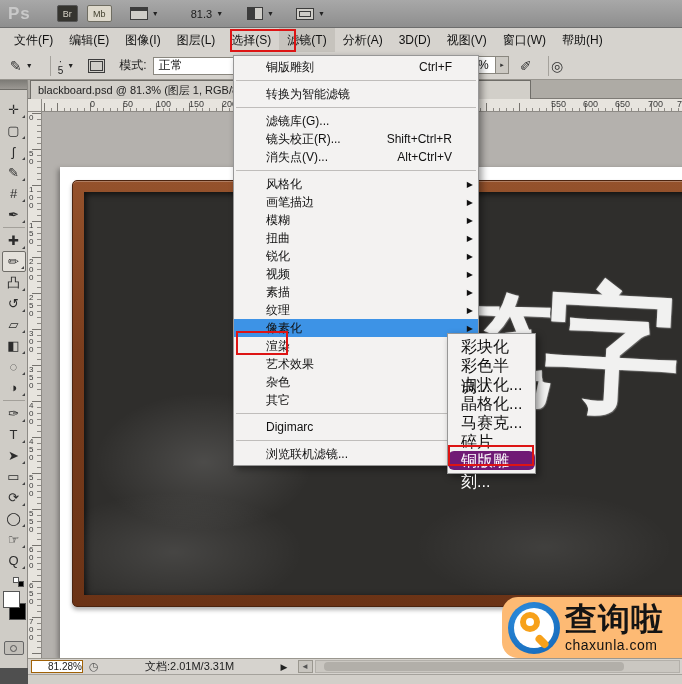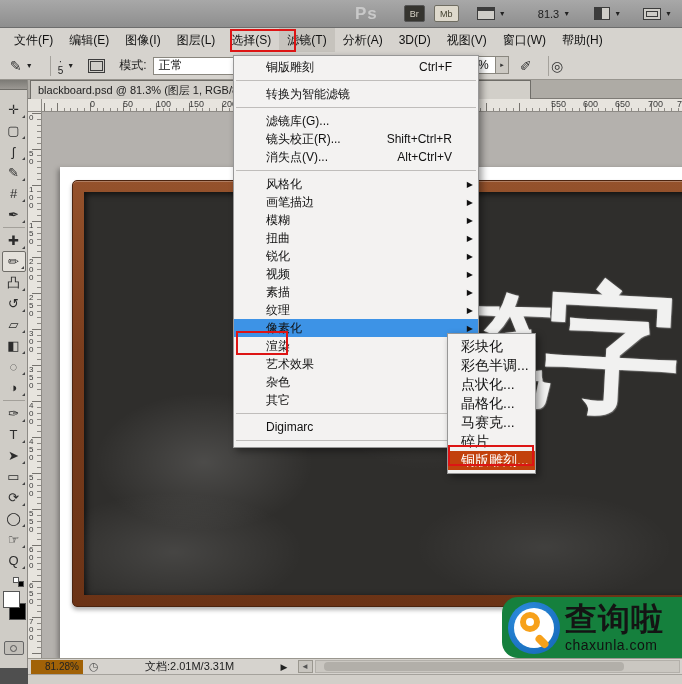--- a/index.html
+++ b/index.html
@@ -4,21 +4,21 @@
 <style>
   * { margin:0; padding:0; box-sizing:border-box; }
   body { font-family:"Liberation Sans","DejaVu Sans",sans-serif; background:#888; }
   .screen { position:relative; width:682px; height:684px; overflow:hidden;
             background:#d6d3ce; font-family:"Liberation Sans","DejaVu Sans",sans-serif; }
   .abs { position:absolute; }
 
   
   .app-bar { left:0; top:0; width:682px; height:28px;
              background:linear-gradient(#a8a8a8,#8e8e8e);
-             border-bottom:1px solid #6d6d6d; display:flex; align-items:center;justify-content:flex-end; }
+             border-bottom:1px solid #6d6d6d; display:flex; align-items:center; }
   .ps-logo { margin-left:8px; font-size:17px; font-weight:bold; color:#c9c9c9; letter-spacing:1px; }
   .chip { height:17px; font-size:9px; display:flex; align-items:center; justify-content:center;
           border-radius:2px; }
   .br-chip { width:21px; margin-left:26px; background:#35342f; color:#d8d4c8; border:1px solid #555; }
   .mb-chip { width:25px; margin-left:9px; background:#ded9cc; color:#43412f; border:1px solid #6f6d62; }
   .mini-ico { display:inline-block; border:1px solid #3c3c3c; background:#cfcdc8; }
   .drop { font-size:7px; color:#222; margin:0 10px 0 4px; }
   .zoom-val { font-size:11px; color:#1d1d1d; margin-left:22px; }
 
   
@@ -90,57 +90,57 @@
            background:linear-gradient(180deg,#95522c,#7a3d1d 40%,#6b3316);
            border-radius:5px 0 0 5px; border:1px solid #4c240f; box-shadow:inset 0 1px 0 rgba(255,255,255,.25), 0 3px 4px rgba(0,0,0,.3); }
   .slate { position:absolute; left:11px; top:11px; right:0; bottom:11px; background:#2f2e2c;
            box-shadow:inset 2px 2px 6px rgba(0,0,0,.7); overflow:hidden; }
   .smudge { position:absolute; border-radius:50%; background:radial-gradient(ellipse at center,rgba(255,255,255,.14),rgba(255,255,255,0) 70%); }
   .chalk { position:absolute; font-weight:bold; color:rgba(248,248,246,.93);
            text-shadow:0 0 2px rgba(255,255,255,.45), 1px 1px 0 rgba(180,180,180,.25);
            font-family:"DejaVu Serif","Liberation Serif",serif; }
 
   
-  .wm { position:absolute; right:0; top:485px; width:180px; height:61px; background:#15803d;
+  .wm { position:absolute; right:0; top:485px; width:180px; height:61px; background:#fdba74;
         border-radius:16px 0 0 16px; display:flex; align-items:center; z-index:30; }
   .wm-circle { position:relative; width:52px; height:52px; border-radius:50%;
                background:radial-gradient(circle at 35% 30%,#2f8fe0,#1164b4); margin-left:6px; flex:none; }
   .wm-circle .in { position:absolute; left:6px; top:6px; width:40px; height:40px; border-radius:50%; background:#fff; }
   .wm-circle .ring { position:absolute; left:12px; top:10px; width:20px; height:20px; border:6px solid #f7a11a; border-radius:50%; }
   .wm-circle .handle { position:absolute; left:30px; top:32px; width:8px; height:15px; background:#f7a11a;
                        border-radius:4px; transform:rotate(-45deg); }
   .wm-texts { margin-left:5px; }
   .wm-title { font-size:32px; font-weight:bold; color:#141414; line-height:32px; letter-spacing:1px; }
   .wm-domain { font-size:14px; color:#111; margin-top:2px; letter-spacing:.5px; }
 
   
   .status { left:28px; top:658px; width:654px; height:16px; background:#d6d3ce; border-top:1px solid #9a978f;
             display:flex; align-items:center; font-size:11px; color:#222; }
-  .st-zoom { width:52px; height:13px; background:#fff; border:7px solid #a16207; margin-left:3px;
-             font-size:10px; display:flex; align-items:center; padding-left:7px; }
+  .st-zoom { width:52px; height:13px; background:#fff; border:1px solid #a16207; margin-left:3px;
+             font-size:10px; display:flex; align-items:center; padding-left:16px; }
   .st-clock { font-size:11px; color:#555; margin:0 6px; }
   .st-doc { width:170px; text-align:center; }
   .st-menu-arrow { font-size:9px; margin-left:6px; }
   .st-scroll { width:15px; height:13px; background:#c8c5bf; border:1px solid #9a978f; margin-left:10px;
                display:flex; align-items:center; justify-content:center; font-size:8px; color:#555; }
   .st-track { flex:1; height:13px; background:#cac7c1; margin:0 2px; border:1px solid #b3b0aa; position:relative; }
   .st-thumb { position:absolute; left:8px; top:1px; width:300px; height:9px; background:#b2afa9; border-radius:4px; }
   .bottom-strip { left:28px; top:674px; width:654px; height:10px; background:#d2cfc9; border-top:1px solid #a5a29c; }
 
   
   .menu { background:#f3f2f1; border:1px solid #979797; box-shadow:3px 3px 7px rgba(0,0,0,.4); z-index:50; }
   .filter-menu { left:233px; top:55px; width:246px; padding:2px 0; }
   .fm-item { height:18px; display:flex; align-items:center; padding:0 8px 0 32px; font-size:12px; color:#111; position:relative; }
   .fm-item .sc { margin-left:auto; padding-right:18px; }
   .fm-item .ar { position:absolute; right:5px; top:5px; font-size:8px; }
   .fm-item.hl { background:#3d93e6; }
   .fm-sep { height:1px; background:#bfbdbb; margin:4px 2px; }
   .sub-menu { left:447px; top:333px; width:89px; padding:3px 0; }
-  .sm-item { height:19px; display:flex; align-items:flex-end; padding:0 6px 0 13px; font-size:14px; color:#111; }
-  .sm-item.hl { background:#c2410c; color:#fff; }
+  .sm-item { height:19px; display:flex; align-items:flex-start; padding:0 6px 0 13px; font-size:16px; color:#111; }
+  .sm-item.hl { background:#701a75; color:#fff;border-radius:6px; }
 
   
   .redbox { border:2px solid #dd1414; z-index:70; pointer-events:none; }
 </style>
 </head>
 <body>
 
 <div class="screen">
 
   <div class="abs app-bar">
@@ -425,20 +425,23 @@
     <div class="fm-item">
         <span>其它</span>
         <span class="ar">▶</span>
       </div>
     <div class="fm-sep"></div>
     <div class="fm-item">
         <span>Digimarc</span>
         <span class="ar">▶</span>
       </div>
     <div class="fm-sep"></div>
+    <div class="fm-item">
+        <span>浏览联机滤镜...</span>
+      </div>
   </div>
 
   <div class="abs menu sub-menu">
     <div class="sm-item">
         <span>彩块化</span>
       </div>
     <div class="sm-item">
         <span>彩色半调...</span>
       </div>
     <div class="sm-item">

